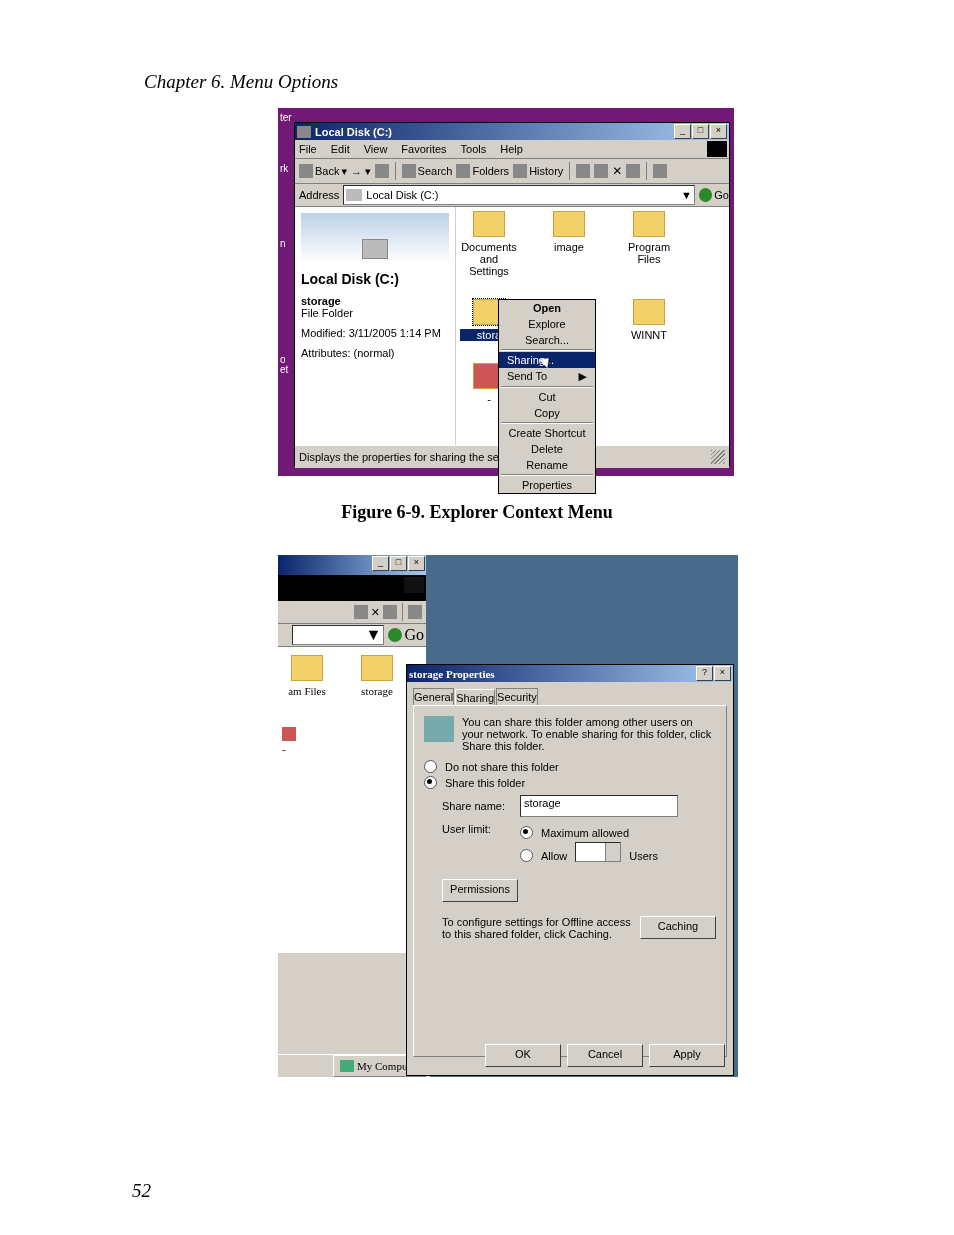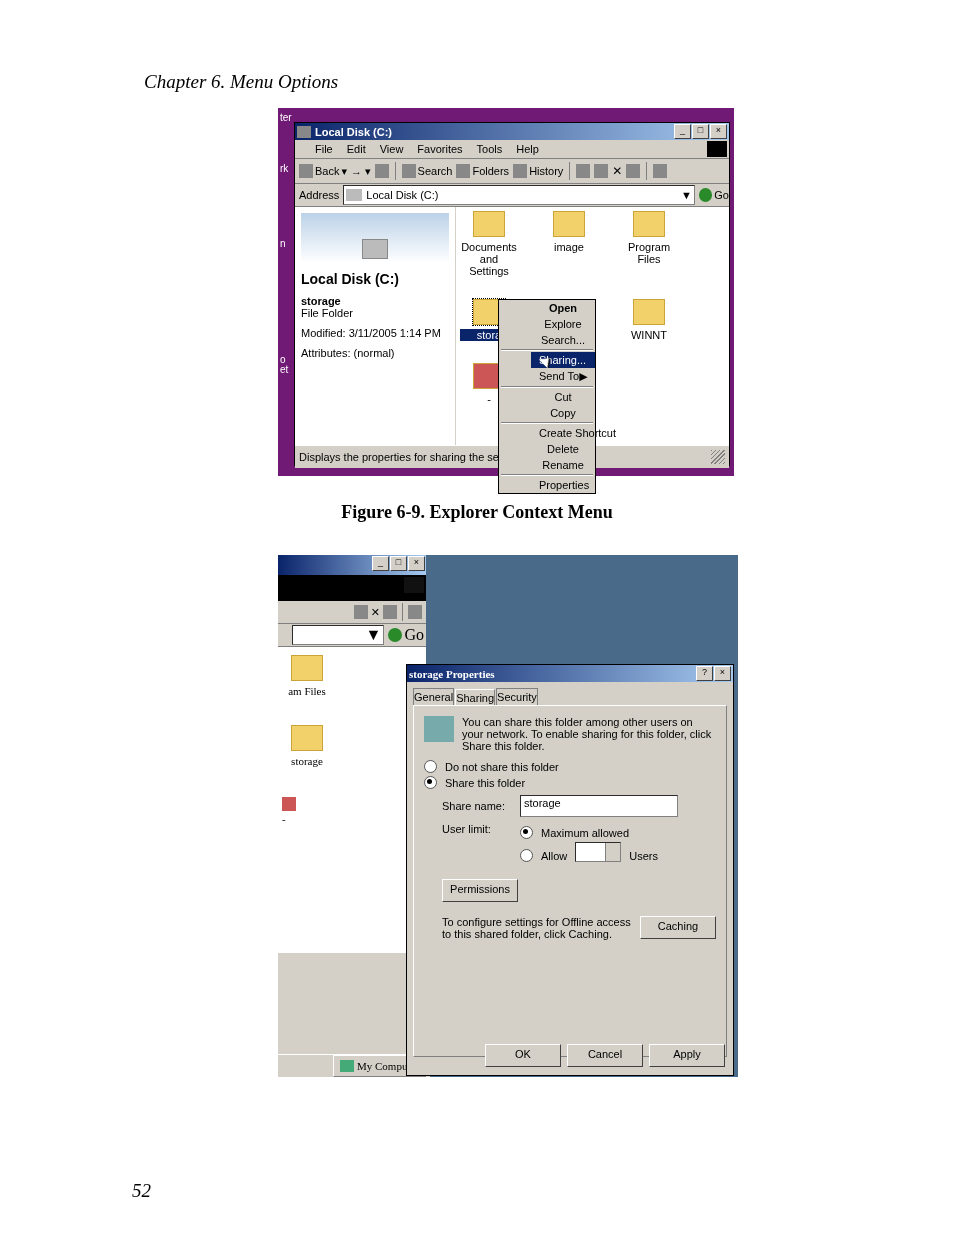--- a/index.html
+++ b/index.html
@@ -13,21 +13,21 @@
   .cap2 { top: 1108px; }
 
   
   .fig1 { position: absolute; left: 278px; top: 108px; width: 456px; height: 368px; background: #701a75; }
   .desktop-label { position: absolute; color: #fff; font: 10px Tahoma, Arial, sans-serif; }
   .explorer-outer { position: absolute; left: 16px; top: 14px; width: 434px; height: 342px; background: #d4d0c8; border: 1px solid #000; }
   .titlebar { height: 17px; background: linear-gradient(to right,#0a246a,#a6caf0); color: #fff; font: bold 11px Tahoma, Arial, sans-serif; display: flex; align-items: center; padding: 0 2px; }
   .titlebar .ico { width: 14px; height: 12px; background: #888; margin-right: 4px; }
   .titlebar .spacer { flex: 1; }
   .winbtn { width: 15px; height: 13px; background: #d4d0c8; border: 1px solid #fff; border-right-color:#404040; border-bottom-color:#404040; margin-left: 1px; font: 9px Arial; text-align: center; line-height: 11px; color:#000; }
-  .menubar { height: 18px; background: #d4d0c8; font: 11px Tahoma, Arial, sans-serif; display: flex; align-items: center; padding-left: 20px; gap: 14px; border-bottom: 1px solid #808080; position:relative;}
+  .menubar { height: 18px; background: #d4d0c8; font: 11px Tahoma, Arial, sans-serif; display: flex; align-items: center; padding-left: 4px; gap: 14px; border-bottom: 1px solid #808080; position:relative;}
   .menubar .winlogo{position:absolute;right:2px;top:1px;width:20px;height:16px;background:#000;}
   .menubar span { }
   .toolbar { height: 24px; background: #d4d0c8; border-bottom: 1px solid #808080; font: 11px Tahoma, Arial, sans-serif; display:flex; align-items:center; padding-left:4px; gap:4px;}
   .tbtn{display:inline-flex;align-items:center;gap:2px;}
   .tico{width:14px;height:14px;background:#888;display:inline-block;}
   .tsep{width:1px;height:18px;background:#808080;margin:0 2px;}
   .addressbar { height: 22px; background: #d4d0c8; border-bottom: 1px solid #808080; font: 11px Tahoma, Arial, sans-serif; display:flex;align-items:center;padding-left:4px;}
   .addressbar .field{flex:1;height:18px;background:#fff;border:1px inset #808080;margin:0 4px;display:flex;align-items:center;padding-left:2px;gap:4px;}
   .addressbar .go{width:30px;}
   .content{display:flex;height:238px;}
@@ -36,39 +36,39 @@
   .leftpane .banner .drv{width:24px;height:18px;background:#bbb;border:1px solid #888;}
   .leftpane .title{font:bold 14px Tahoma,Arial,sans-serif;}
   .leftpane .line{margin-top:8px;}
   .rightpane{flex:1;background:#fff;padding:4px;position:relative;}
   .folders{display:flex;gap:22px;flex-wrap:wrap;}
   .fitem{width:58px;text-align:center;font:11px Tahoma,Arial,sans-serif;}
   .fitem .fic{width:30px;height:24px;background:#f2d16b;border:1px solid #caa33a;margin:0 auto 4px;}
   .fitem.sel .fic{outline:1px dotted #000;}
   .fitem.sel .lbl{background:#0a246a;color:#fff;}
   .ctxmenu{position:absolute;right:-78px;top:0;width:96px;background:#d4d0c8;border:1px solid #000;font:11px Tahoma,Arial,sans-serif;}
-  .ctxmenu .mi{padding:2px 8px;white-space:nowrap;margin-left:32px;}
+  .ctxmenu .mi{padding:2px 8px;white-space:nowrap;}
   .ctxmenu .mi.hl{background:#0a246a;color:#fff;display:flex;justify-content:space-between;}
   .ctxmenu hr{margin:1px 2px;border:none;border-top:1px solid #808080;border-bottom:1px solid #fff;}
   .statusbar{height:18px;background:#d4d0c8;border-top:1px solid #fff;font:11px Tahoma,Arial,sans-serif;padding:2px 4px;display:flex;align-items:center;justify-content:space-between;}
   .grip{width:14px;height:14px;background:repeating-linear-gradient(135deg,#808080 0 1px,transparent 1px 3px);}
   .cursor{position:absolute;width:14px;height:18px;pointer-events:none;}
   .cursor::before{content:"";position:absolute;left:0;top:0;border-left:8px solid #fff;border-top:6px solid transparent;border-bottom:6px solid transparent;transform:rotate(-45deg);filter:drop-shadow(1px 1px 0 #000);}
 
   
   .fig2{position:absolute;left:278px;top:555px;width:460px;height:522px;background:#4a6a8a;}
   .partial{position:absolute;left:0;top:0;width:148px;height:100%;background:#d4d0c8;}
   .partial .tbar{height:18px;background:linear-gradient(to right,#0a246a,#a6caf0);display:flex;justify-content:flex-end;padding:1px;}
   .partial .row{height:22px;background:#000;display:flex;justify-content:flex-end;padding:2px;}
   .partial .row .winlogo{width:20px;height:16px;background:#111;}
   .partial .trow{height:22px;background:#d4d0c8;border-bottom:1px solid #808080;display:flex;align-items:center;justify-content:flex-end;padding-right:4px;gap:3px;font:11px Tahoma;}
   .partial .arow{height:22px;background:#d4d0c8;border-bottom:1px solid #808080;display:flex;align-items:center;justify-content:flex-end;padding-right:2px;}
   .partial .arow .fld{width:88px;height:18px;background:#fff;border:1px inset #808080;margin-right:4px;}
   .partial .body{background:#fff;padding:8px 4px;height:290px;font:11px Tahoma;}
-  .partial .body .frow{display:flex;gap:28px;flex-direction:column;}
+  .partial .body .frow{display:flex;gap:20px;}
   .partial .body .fitem2{width:50px;text-align:center;}
   .partial .taskbar{position:absolute;bottom:0;left:0;width:100%;height:22px;background:#d4d0c8;border-top:1px solid #fff;display:flex;align-items:center;justify-content:flex-end;padding-right:4px;}
   .partial .taskbtn{height:18px;border:1px solid #808080;border-top-color:#fff;border-left-color:#fff;background:#d4d0c8;font:11px Tahoma;padding:1px 6px;display:flex;align-items:center;gap:3px;}
   .partial .taskbtn .mic{width:14px;height:12px;background:#4a7;}
 
   .dialog{position:absolute;left:128px;top:109px;width:326px;height:410px;background:#d4d0c8;border:1px solid #000;font:11px Tahoma,Arial,sans-serif;}
   .dialog .dtitle{height:17px;background:linear-gradient(to right,#0a246a,#a6caf0);color:#fff;font:bold 11px Tahoma;display:flex;align-items:center;padding:0 2px;}
   .dialog .dtitle .spacer{flex:1;}
   .dialog .tabs{display:flex;padding:6px 6px 0 6px;}
   .dialog .tab{padding:2px 0;border:1px solid #808080;border-bottom:none;background:#d4d0c8;margin-right:1px;}

